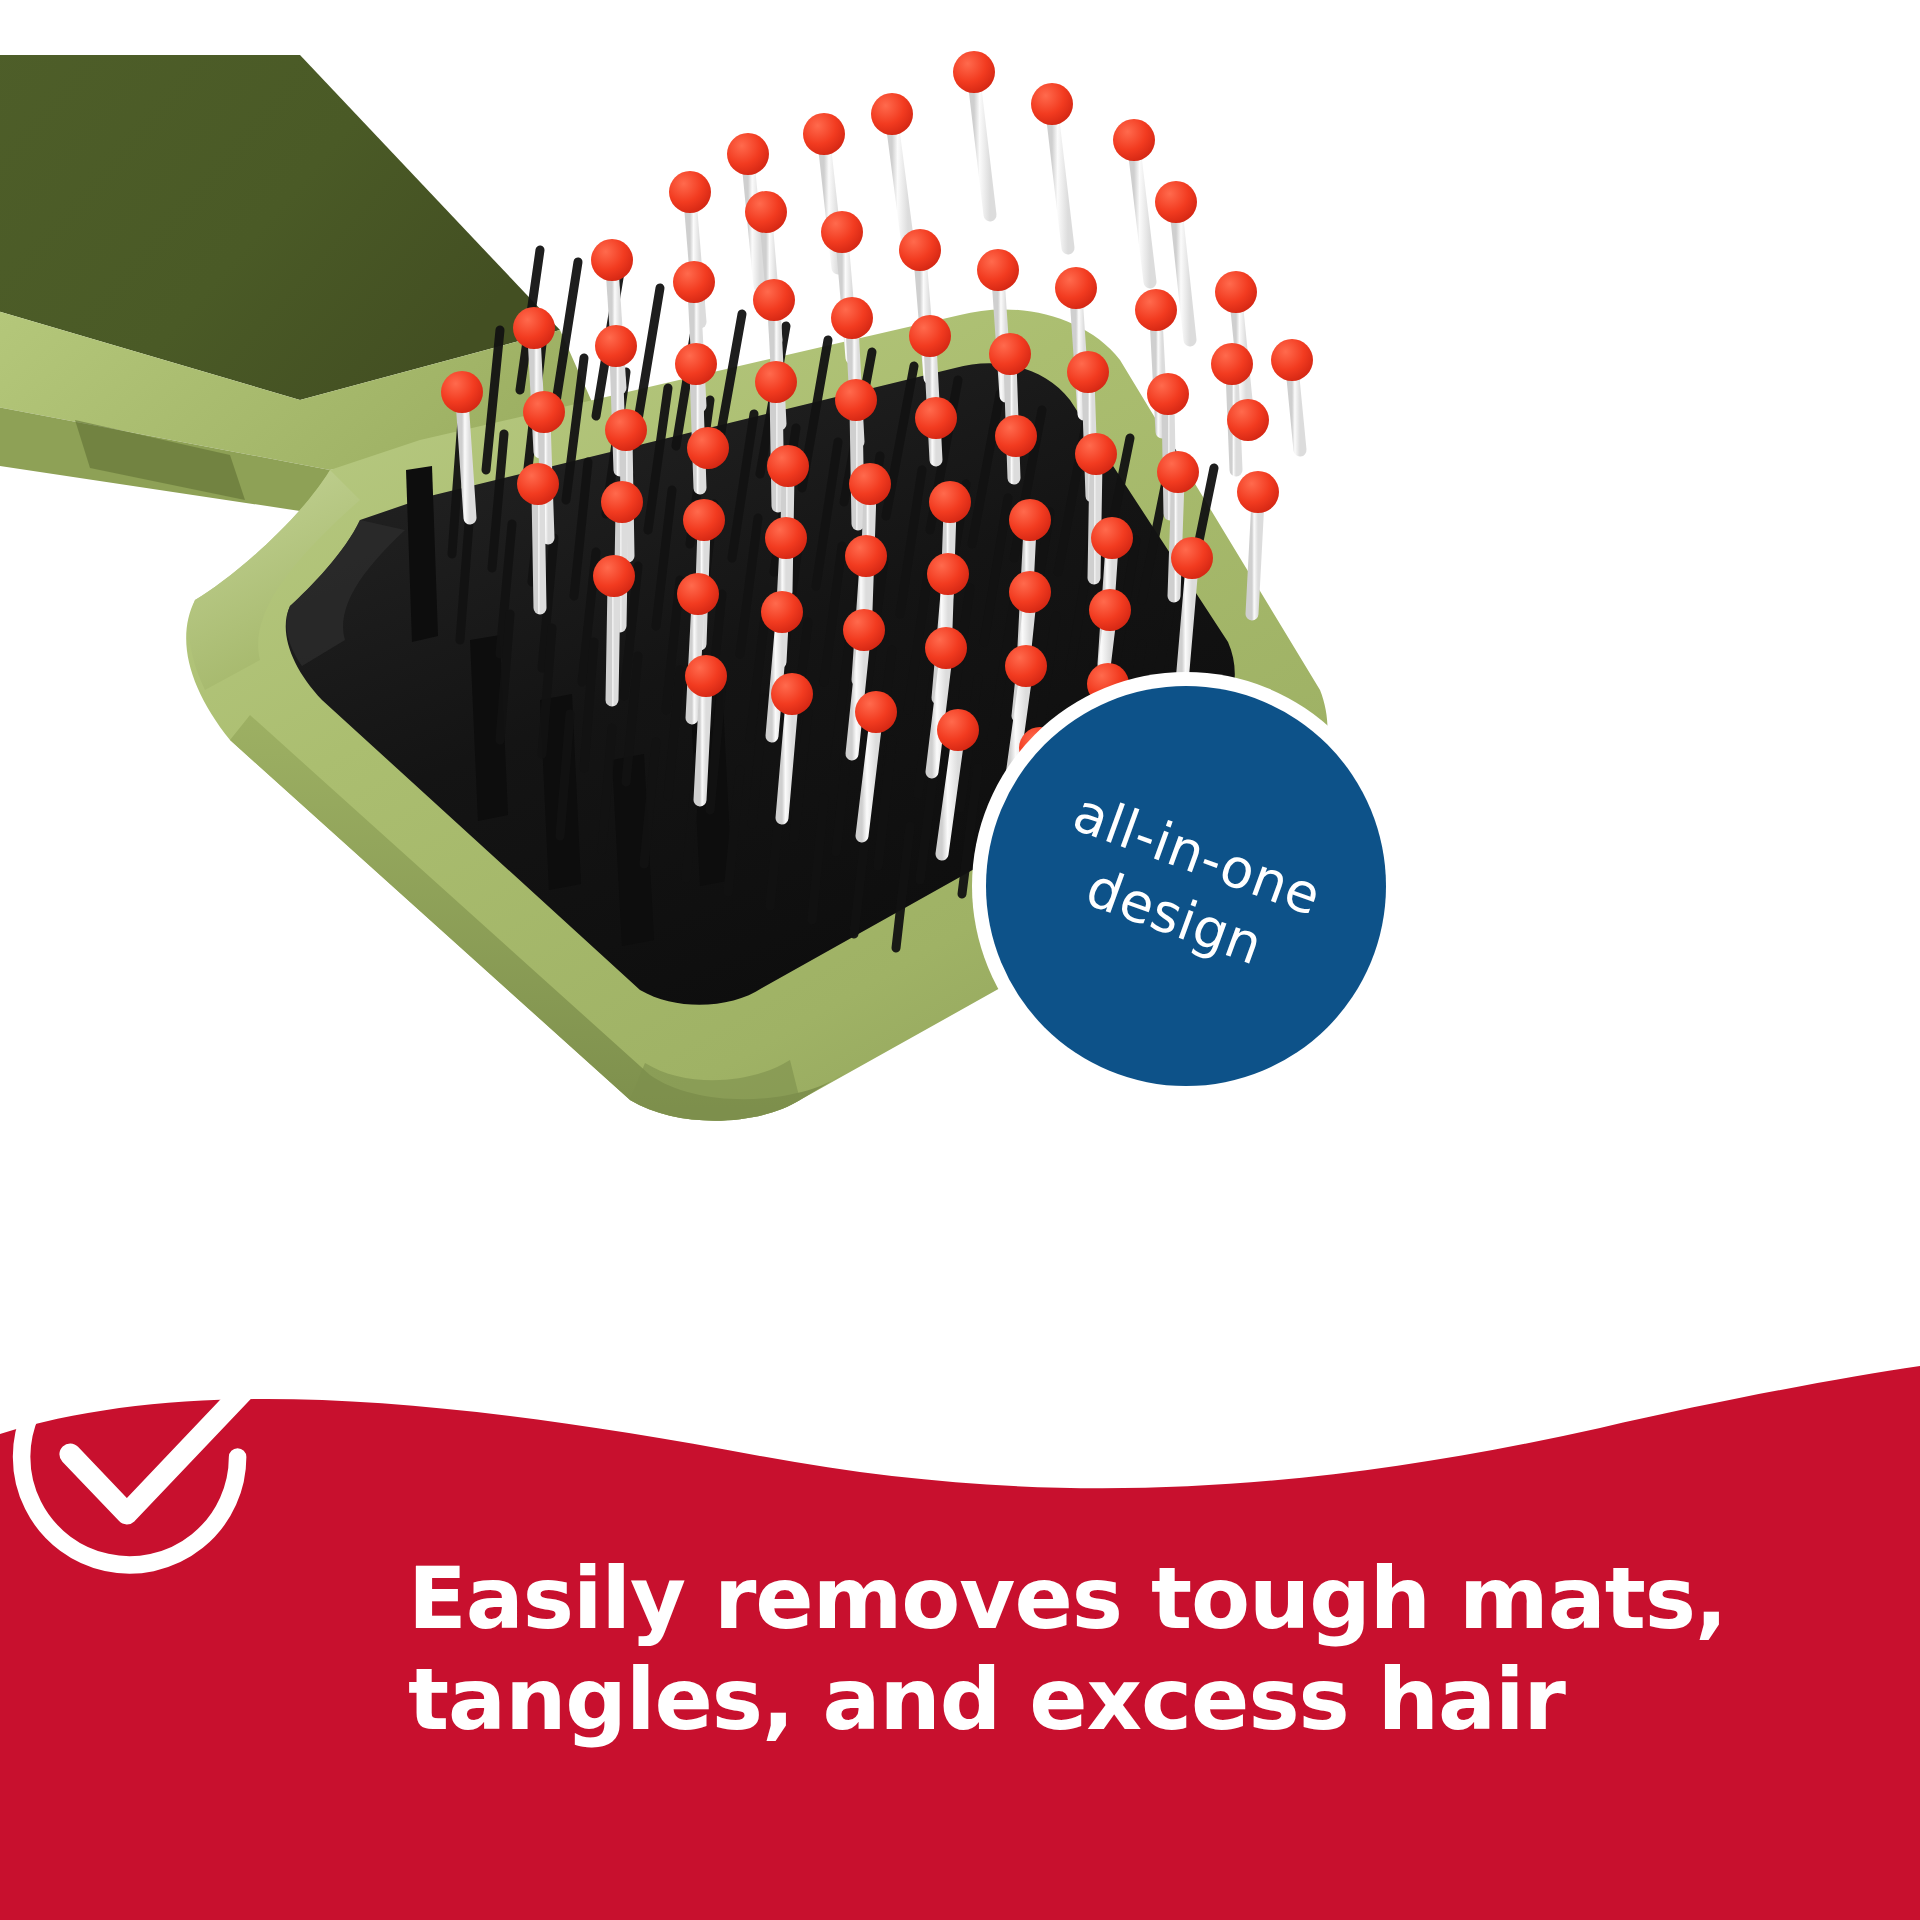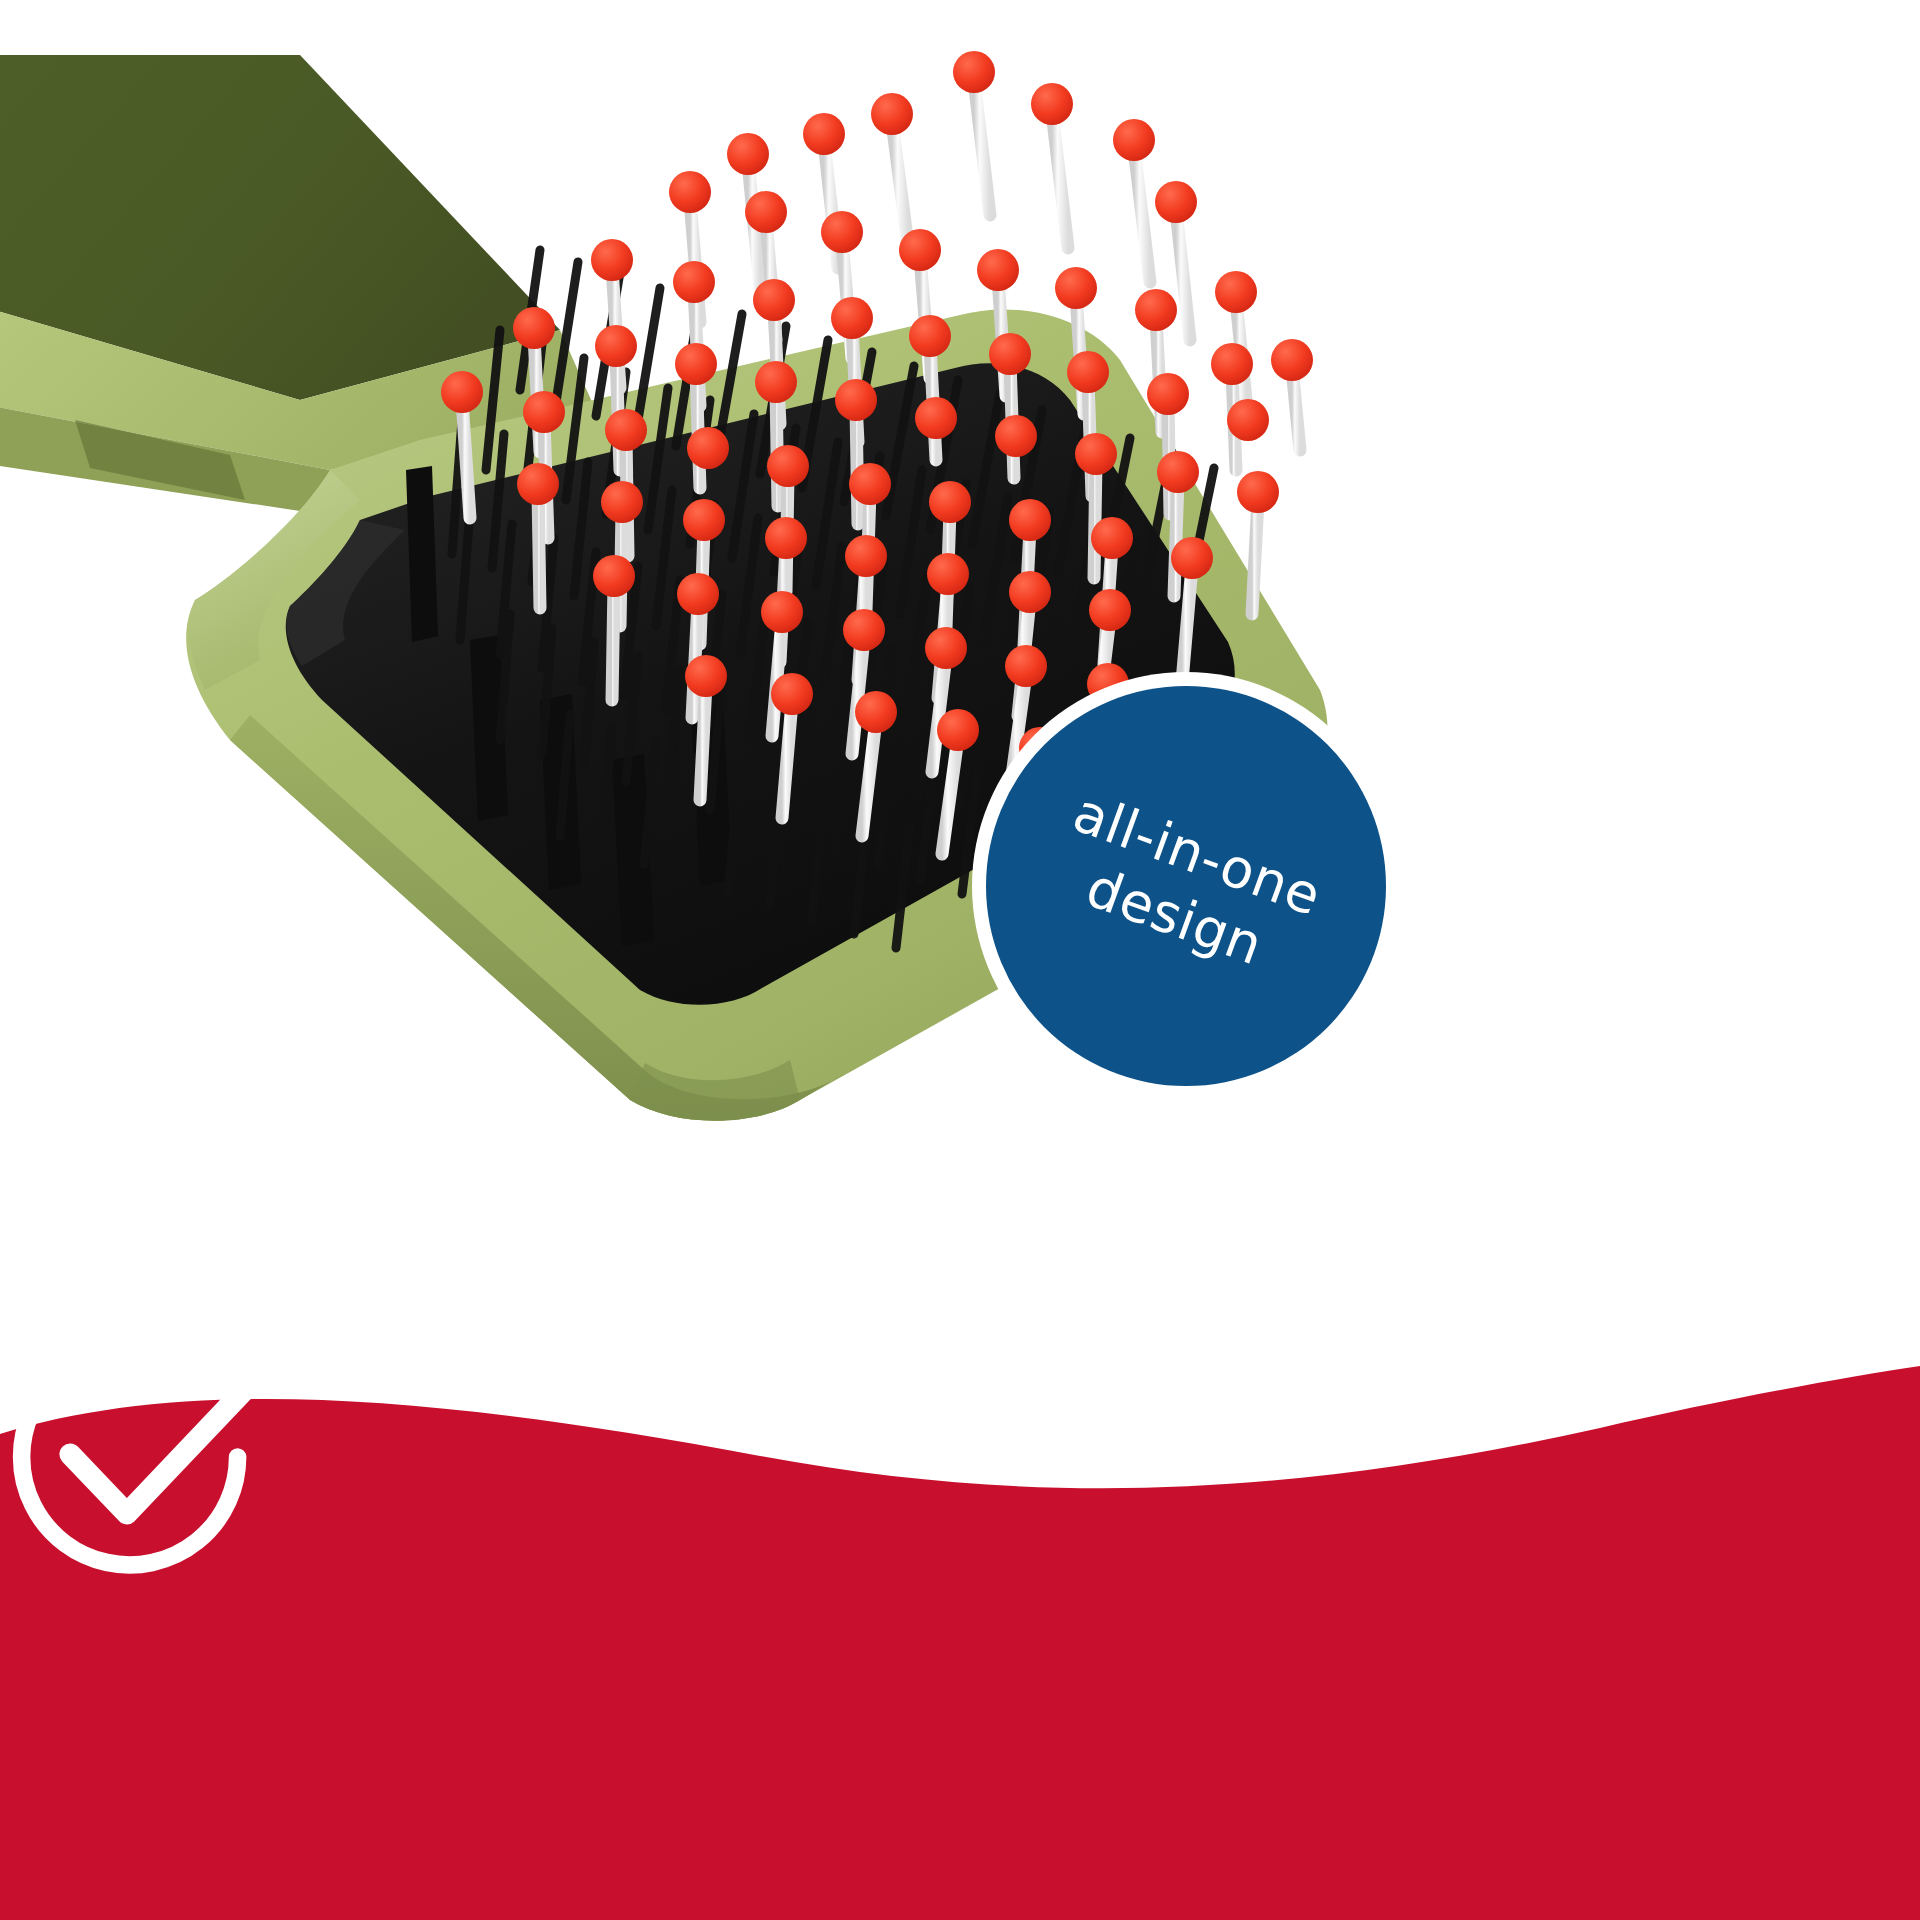--- a/index.html
+++ b/index.html
@@ -447,17 +447,19 @@
 
     <div id="banner-inner">
 
       <svg id="check-icon" viewBox="0 0 100 100">
         <path d="M 72 15
                  A 40 40 0 1 0 88 47" fill="none" stroke="#ffffff" stroke-width="6.5" stroke-linecap="round"></path>
         <path d="M 26 46 L 47 68 L 104 8" fill="none" stroke="#ffffff" stroke-width="8" stroke-linecap="round" stroke-linejoin="round"></path>
       </svg>
 
       <div id="banner-copy">
+        <span>Easily removes tough mats,</span>
+        <span>tangles, and excess hair</span>
       </div>
     </div>
   </div>
 
 </div>
 
 </body></html>

